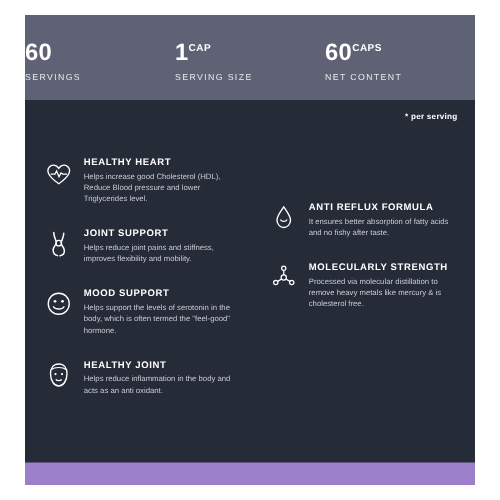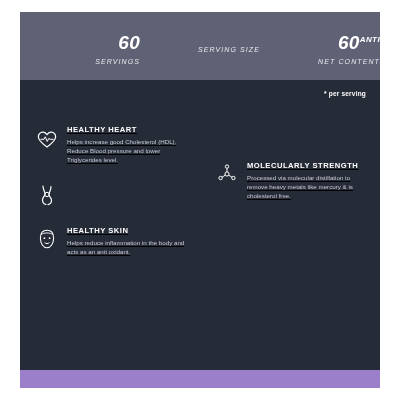--- a/index.html
+++ b/index.html
@@ -34,24 +34,23 @@
     position: relative;
     height: 68px;
     background: #5f6275;
     display: flex;
     align-items: center;
     padding-top: 2px;
     box-sizing: border-box;
   }
   .stat {
     flex: 1 1 0;
-    text-align: right;
+    text-align: left;
     color: #ffffff;
     position: relative;
-    font-style: italic;
   }
   .stat .value {
     font-size: 19px;
     font-weight: bold;
     letter-spacing: 0.3px;
     line-height: 22px;
   }
   .stat .value .unit {
     font-size: 8px;
     font-weight: bold;
@@ -79,21 +78,20 @@
     position: absolute;
     left: 0;
     top: 112px;
     width: 360px;
     display: flex;
   }
   .col {
     width: 180px;
     box-sizing: border-box;
     padding: 0 14px 0 14px;
-    text-decoration: underline;
   }
   .col-right {
     padding-top: 36px;
   }
   .feature {
     display: flex;
     align-items: flex-start;
     margin-bottom: 17px;
   }
   .f-icon {
@@ -137,24 +135,25 @@
 
 <div class="page">
   <div class="card">
 
     <div class="stats-band">
       <div class="stat">
         <div class="value"><span>60</span><span class="unit"></span></div>
         <div class="label">SERVINGS</div>
       </div>
       <div class="stat">
+        <div class="value"><span>1</span><span class="unit">CAP</span></div>
         <div class="label">SERVING SIZE</div>
       </div>
       <div class="stat">
-        <div class="value"><span>60</span><span class="unit">ANTI</span></div>
+        <div class="value"><span>60</span><span class="unit">CAPS</span></div>
         <div class="label">NET CONTENT</div>
       </div>
     </div>
 
     <div class="per-serving">* per serving</div>
 
     <div class="columns">
 
       <div class="col col-left">
 
@@ -172,44 +171,74 @@
         </div>
 
         <div class="feature">
           <div class="f-icon">
             <svg width="26" height="26" viewBox="0 0 26 26">
               <path d="M9 4 C9 8 11 9.5 11 12 C11 14.5 8.5 15 8.5 18 C8.5 20.5 10 22 12 22.5" fill="none" stroke="#ffffff" stroke-width="1.2" stroke-linecap="round"></path>
               <path d="M17 4.5 C17 8.5 15 10 15 12.5 C15 15 17.5 15.5 17.5 18.5 C17.5 21 16 22.2 14 22.6" fill="none" stroke="#ffffff" stroke-width="1.2" stroke-linecap="round"></path>
               <circle cx="13" cy="12.5" r="2.2" fill="none" stroke="#ffffff" stroke-width="1"></circle>
             </svg>
           </div>
-        </div>
-
+          <div class="f-body">
+            <div class="f-title">JOINT SUPPORT</div>
+            <div class="f-desc">Helps reduce joint pains and stiffness, improves flexibility and mobility.</div>
+          </div>
+        </div>
+
+        <div class="feature">
+          <div class="f-icon">
+            <svg width="26" height="26" viewBox="0 0 26 26">
+              <circle cx="13" cy="13" r="8.4" fill="none" stroke="#ffffff" stroke-width="1.1"></circle>
+              <circle cx="10" cy="11" r="1.1" fill="#ffffff"></circle>
+              <circle cx="16" cy="11" r="1.1" fill="#ffffff"></circle>
+              <path d="M8.8 15.4 C10.3 17.8 15.7 17.8 17.2 15.4" fill="none" stroke="#ffffff" stroke-width="1.1" stroke-linecap="round"></path>
+            </svg>
+          </div>
+          <div class="f-body">
+            <div class="f-title">MOOD SUPPORT</div>
+            <div class="f-desc">Helps support the levels of serotonin in the body, which is often termed the "feel-good" hormone.</div>
+          </div>
+        </div>
 
         <div class="feature">
           <div class="f-icon">
             <svg width="26" height="26" viewBox="0 0 26 26">
               <path d="M13 4.2 C17.2 4.2 19.6 7.4 19.6 12 C19.6 17.6 16.6 21.8 13 21.8 C9.4 21.8 6.4 17.6 6.4 12 C6.4 7.4 8.8 4.2 13 4.2 Z" fill="none" stroke="#ffffff" stroke-width="1.1"></path>
               <circle cx="10.4" cy="12.2" r="0.9" fill="#ffffff"></circle>
               <circle cx="15.6" cy="12.2" r="0.9" fill="#ffffff"></circle>
               <path d="M10.6 16.6 C11.8 17.9 14.2 17.9 15.4 16.6" fill="none" stroke="#ffffff" stroke-width="1"></path>
               <path d="M7.2 8.6 C9.6 6.4 16.4 6.4 18.8 8.6" fill="none" stroke="#ffffff" stroke-width="0.9"></path>
             </svg>
           </div>
           <div class="f-body">
-            <div class="f-title">HEALTHY SKIN</div>
+            <div class="f-title">HEALTHY JOINT</div>
             <div class="f-desc">Helps reduce inflammation in the body and acts as an anti oxidant.</div>
           </div>
         </div>
 
       </div>
 
       <div class="col col-right">
 
 
+        <div class="feature">
+          <div class="f-icon">
+            <svg width="26" height="26" viewBox="0 0 26 26">
+              <path d="M13 4.5 C16.4 9.2 18.4 12 18.4 15 C18.4 18.4 15.9 21 13 21 C10.1 21 7.6 18.4 7.6 15 C7.6 12 9.6 9.2 13 4.5 Z" fill="none" stroke="#ffffff" stroke-width="1.1"></path>
+              <path d="M10.3 14.6 C11.3 16.6 14.7 16.6 15.7 14.6" fill="none" stroke="#ffffff" stroke-width="1"></path>
+            </svg>
+          </div>
+          <div class="f-body">
+            <div class="f-title">ANTI REFLUX FORMULA</div>
+            <div class="f-desc">It ensures better absorption of fatty acids and no fishy after taste.</div>
+          </div>
+        </div>
 
         <div class="feature">
           <div class="f-icon">
             <svg width="26" height="26" viewBox="0 0 26 26">
               <circle cx="13" cy="13" r="2.1" fill="none" stroke="#ffffff" stroke-width="1"></circle>
               <circle cx="13" cy="5.6" r="1.7" fill="none" stroke="#ffffff" stroke-width="1"></circle>
               <circle cx="6.6" cy="17" r="1.7" fill="none" stroke="#ffffff" stroke-width="1"></circle>
               <circle cx="19.4" cy="17" r="1.7" fill="none" stroke="#ffffff" stroke-width="1"></circle>
               <path d="M13 7.3 V10.9 M11.3 14.2 L8.1 16.1 M14.7 14.2 L17.9 16.1" fill="none" stroke="#ffffff" stroke-width="1"></path>
             </svg>

